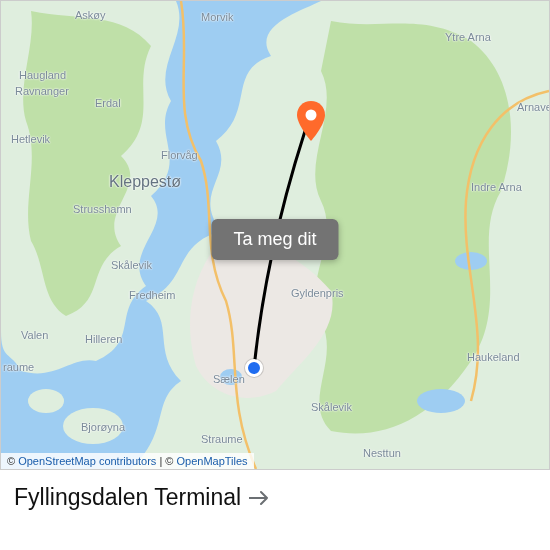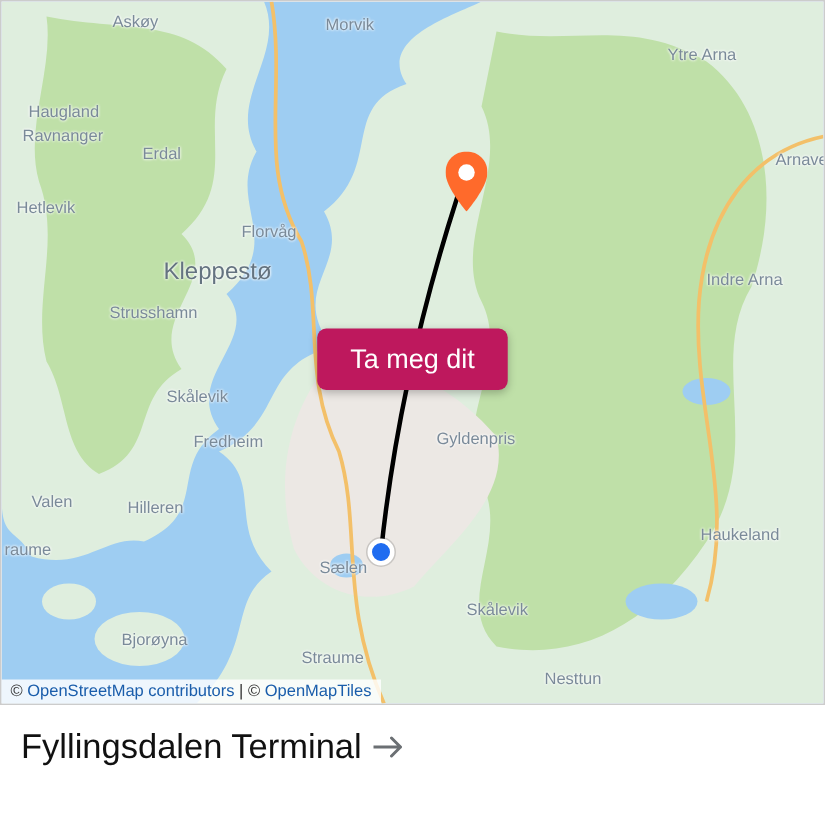--- a/index.html
+++ b/index.html
@@ -2,21 +2,21 @@
 <html><head>
 <meta charset="utf-8">
 <style>
   * { box-sizing: border-box; margin: 0; padding: 0; }
   html, body { width: 550px; height: 550px; font-family: -apple-system, BlinkMacSystemFont, "Segoe UI", Arial, sans-serif; overflow: hidden; background:#fff; }
   .page { width:550px; height:550px; display:flex; flex-direction:column; }
   .map-wrap { position:relative; width:550px; height:470px; border:1px solid #ccc; overflow:hidden; }
   svg.map { position:absolute; inset:0; width:548px; height:468px; display:block; }
   .attribution { position:absolute; left:0; bottom:0; background:rgba(255,255,255,0.82); font-size:11px; color:#333; padding:2px 6px;text-align:right; }
   .attribution a { color:#1a5dab; text-decoration:none; cursor:pointer; }
-  .cta { position:absolute; left:50%; top:218px; transform:translateX(-50%); background:#be185d; color:#fff; font-size:18px; font-weight:500; padding:10px 22px; border-radius:6px; box-shadow:0 2px 6px rgba(0,0,0,0.25); cursor:pointer; white-space:nowrap; }
+  .cta { position:absolute; left:50%; top:218px; transform:translateX(-50%); background:#737373; color:#fff; font-size:18px; font-weight:500; padding:10px 22px; border-radius:6px; box-shadow:0 2px 6px rgba(0,0,0,0.25); cursor:pointer; white-space:nowrap; }
   .dest-pin { position:absolute; left:296px; top:100px; width:28px; height:40px; pointer-events:none; }
   .origin-dot { position:absolute; left:244px; top:358px; width:18px; height:18px; border-radius:50%; background:#1f6cf0; border:3px solid #fff; box-shadow:0 0 0 1px rgba(0,0,0,0.15); pointer-events:none; }
   .label { position:absolute; font-size:11px; color:#7a8a99; pointer-events:none; white-space:nowrap; text-shadow:0 0 2px #fff,0 0 2px #fff; }
   .label.big { font-size:16px; color:#647380; font-weight:500; }
   .route-row { display:flex; align-items:center; gap:8px; padding:14px 14px 0 14px; }
   .route-from { font-size:23px; color:#111; font-weight:400; }
   .route-to   { font-size:23px; color:#6b6f73; font-weight:400; }
   .arrow { width:22px; height:16px; }
 </style>
 </head>
@@ -58,21 +58,21 @@
       <circle cx="14" cy="14" r="5.5" fill="#fff"></circle>
     </svg>
 
     <div class="cta">
       <span>Ta meg dit</span>
     </div>
 
     <div id="labels-layer">
         <span class="label big" style="left: 108px; top: 172px;">Kleppestø</span>
         <span class="label" style="left: 74px; top: 8px;">Askøy</span>
-        <span class="label" style="left: 200px; top: 10px; margin-left: 16px;">Morvik</span>
+        <span class="label" style="left: 200px; top: 10px;">Morvik</span>
         <span class="label" style="left: 444px; top: 30px;">Ytre Arna</span>
         <span class="label" style="left: 470px; top: 180px;">Indre Arna</span>
         <span class="label" style="left: 516px; top: 100px;">Arnavegen</span>
         <span class="label" style="left: 14px; top: 40px; margin-top: 44px;">Ravnanger</span>
         <span class="label" style="left: 18px; top: 68px;">Haugland</span>
         <span class="label" style="left: 94px; top: 96px;">Erdal</span>
         <span class="label" style="left: 160px; top: 148px;">Florvåg</span>
         <span class="label" style="left: 10px; top: 132px;">Hetlevik</span>
         <span class="label" style="left: 72px; top: 202px;">Strusshamn</span>
         <span class="label" style="left: 110px; top: 258px;">Skålevik</span>

